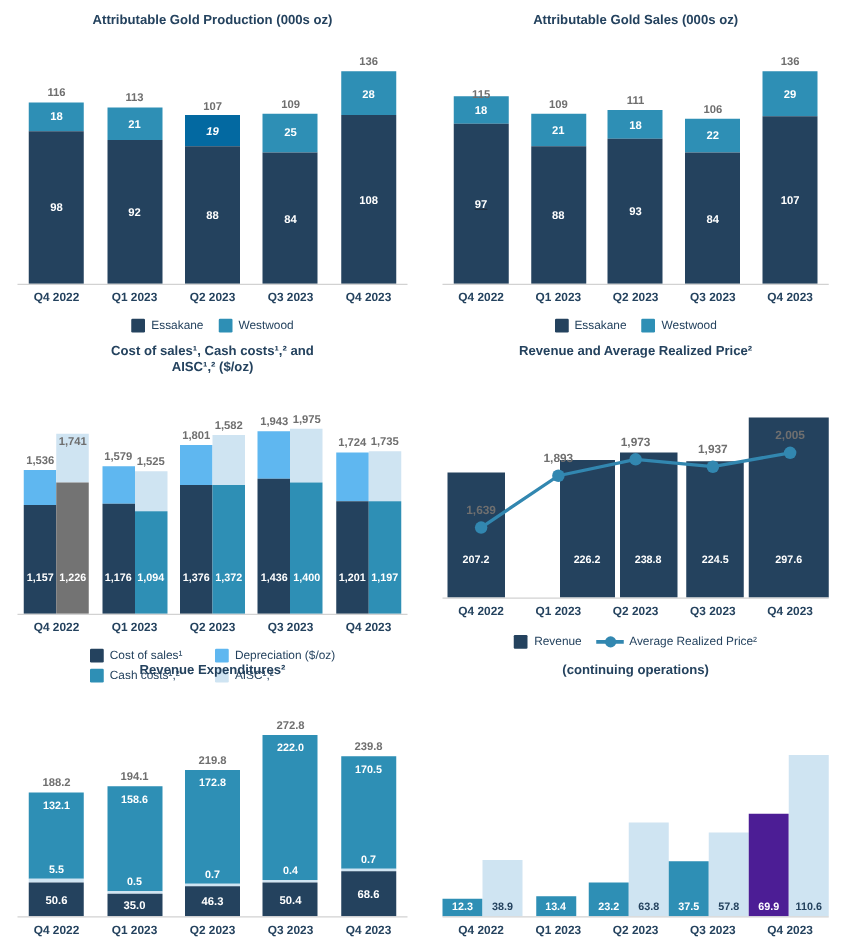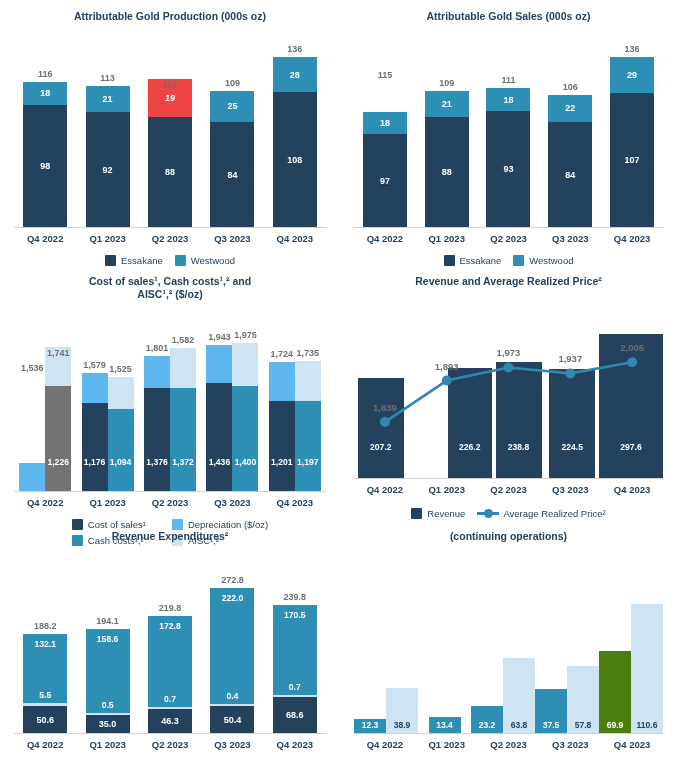--- a/index.html
+++ b/index.html
@@ -73,21 +73,21 @@
                 <span>21</span>
               </div>
               <div class="seg" style="height: 115px; background: rgb(36, 66, 94);">
                 <span>92</span>
               </div>
               <div class="total" style="bottom: 144.25px;">113</div>
             </div>
           </div>
           <div class="slot">
             <div class="stack" style="width: 44px;">
-              <div class="seg" style="height: 38px; background: #ef4444; font-style: italic;">
+              <div class="seg" style="height: 25px; background: #0369a1; font-style: italic;">
                 <span>19</span>
               </div>
               <div class="seg" style="height: 110px; background: rgb(36, 66, 94);">
                 <span>88</span>
               </div>
               <div class="total" style="bottom: 136.75px;">107</div>
             </div>
           </div>
           <div class="slot">
             <div class="stack" style="width: 44px;">
@@ -135,21 +135,21 @@
 
   <div class="panel">
     <div class="chart-title">Attributable Gold Sales (000s oz)</div>
     <div class="plot">
       <div class="bars" id="bars-sales" style="top:34px;height:170px;">
           <div class="slot">
             <div class="stack" style="width: 44px;">
               <div class="seg" style="height: 22.5px; background: rgb(46, 143, 181);">
                 <span>18</span>
               </div>
-              <div class="seg" style="height: 93px; background: rgb(36, 66, 94); text-decoration: underline;">
+              <div class="seg" style="height: 128px; background: rgb(36, 66, 94); text-decoration: underline;">
                 <span>97</span>
               </div>
               <div class="total" style="bottom: 146.75px;">115</div>
             </div>
           </div>
           <div class="slot">
             <div class="stack" style="width: 44px;">
               <div class="seg" style="height: 26.25px; background: rgb(46, 143, 181);">
                 <span>21</span>
               </div>
@@ -218,20 +218,23 @@
     <div class="chart-title">
       <div>Cost of sales¹, Cash costs¹,² and</div>
       <div>AISC¹,² ($/oz)</div>
     </div>
     <div class="plot">
       <div class="bars" id="bars-cost" style="top:42px;height:148px;">
           <div class="slot">
             <div class="pair">
               <div class="stack" style="width: 26px;">
                 <div class="seg" style="height: 28.401px; background: rgb(95, 183, 240);"></div>
+                <div class="seg" style="height: 86.7018px; background: rgb(36, 66, 94);">
+                  <div class="lbl-bottom" style="position: absolute; bottom: 24px;">1,157</div>
+                </div>
                 <div class="total" style="bottom: 118.103px;">1,536</div>
               </div>
               <div class="stack" style="width: 26px;">
                 <div class="seg" style="height: 38.5924px; background: rgb(207, 228, 242);"></div>
                 <div class="seg" style="height: 105px; background: #737373;">
                   <div class="lbl-bottom" style="position: absolute; bottom: 24px;">1,226</div>
                 </div>
                 <div class="total" style="bottom: 133.465px;">1,741</div>
               </div>
             </div>
@@ -538,21 +541,21 @@
               <div class="seg" style="width: 32px; height: 43.8px; background: rgb(46, 143, 181); position: relative;">
                 <div class="lbl-bottom" style="position: absolute; bottom: 3px;">37.5</div>
               </div>
               <div class="seg" style="width: 32px; height: 67.5104px; background: rgb(207, 228, 242); position: relative;">
                 <div class="lbl-bottom lbl-dark" style="position: absolute; bottom: 3px;">57.8</div>
               </div>
             </div>
           </div>
           <div class="slot">
             <div class="pair">
-              <div class="seg" style="width: 32px; height: 81.6432px; background: #4d7c0f; position: relative;">
+              <div class="seg" style="width: 32px; height: 81.6432px; background: #4c1d95; position: relative;">
                 <div class="lbl-bottom" style="position: absolute; bottom: 3px;">69.9</div>
               </div>
               <div class="seg" style="width: 32px; height: 129.181px; background: rgb(207, 228, 242); position: relative;">
                 <div class="lbl-bottom lbl-dark" style="position: absolute; bottom: 3px;">110.6</div>
               </div>
             </div>
           </div>
         </div>
       <div class="axisline" style="top:190px;"></div>
       <div class="cats" id="cats-ocf" style="top:196px;">

